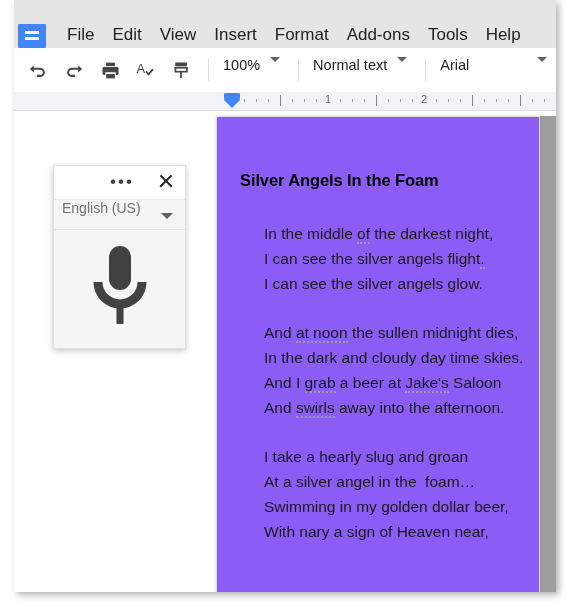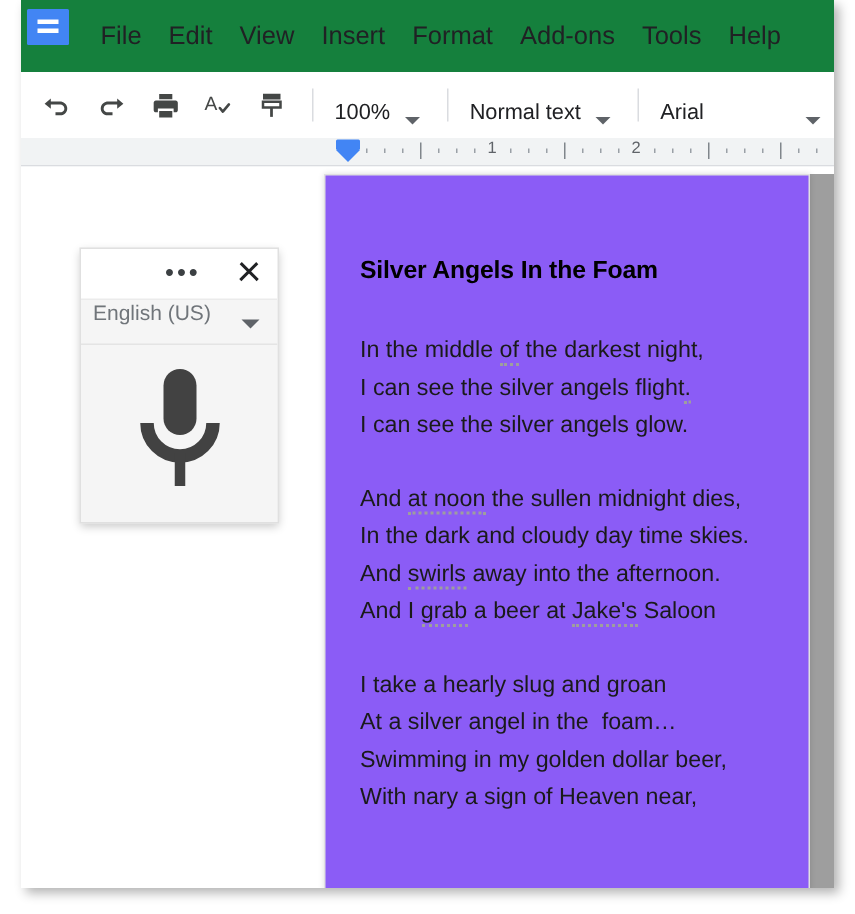--- a/index.html
+++ b/index.html
@@ -35,24 +35,24 @@
     box-shadow: 3px 3px 7px rgba(0,0,0,0.30);
     overflow: hidden;
   }
 
   
   #menubar {
     position: absolute;
     left: 0; top: 0;
     width: 542px;
     height: 48px;
-    background: #15803d;
+    background: #e5e5e5;
     border-bottom: 1px solid #e8eaed;
     display: flex;
-    align-items: center;
+    align-items: flex-end;
     overflow: hidden;
     white-space: nowrap;
   }
   #docs-logo {
     width: 28px;
     height: 24px;
     margin-left: 4px;
     margin-right: 12px;
     margin-top: -12px;
     background: #4285f4;
@@ -110,21 +110,21 @@
   .tb-icon:first-child { margin-left: 12px; }
   .tb-sep {
     width: 1px;
     height: 22px;
     background: #dadce0;
     margin: 0 8px;
     flex: 0 0 auto;
   }
   .tb-dropdown {
     display: flex;
-    align-items: flex-end;
+    align-items: flex-start;
     flex: 0 0 auto;
     cursor: default;
     height: 26px;
   }
   .tb-dropdown .lbl {
     font-size: 14.5px;
     color: #202124;
     padding: 0 4px 0 6px;
     white-space: nowrap;
   }
@@ -244,20 +244,21 @@
     letter-spacing: -0.1px;
   }
   .stanza {
     margin: 0 0 24px 0;
   }
   .doc-line {
     font-size: 15.5px;
     color: #1a1a1a;
     line-height: 25px;
     white-space: pre;
+    margin-left: 24px;
   }
   .sugg {
     border-bottom: 2px dotted #9e9e9e;
     padding-bottom: 0px;
   }
 
   
   #voice-dialog {
     position: absolute;
     left: 39px;
@@ -460,22 +461,22 @@
           <div id="doc-title">Silver Angels In the Foam</div>
           <div id="stanzas">
               <div class="stanza">
                 <div class="doc-line"><span>In the middle </span><span class="sugg">of</span><span> the darkest night,</span></div>
                 <div class="doc-line"><span>I can see the silver angels flight</span><span class="sugg">.</span></div>
                 <div class="doc-line"><span>I can see the silver angels glow.</span></div>
               </div>
               <div class="stanza">
                 <div class="doc-line"><span>And </span><span class="sugg">at noon</span><span> the sullen midnight dies,</span></div>
                 <div class="doc-line"><span>In the dark and cloudy day time skies.</span></div>
+                <div class="doc-line"><span>And I </span><span class="sugg">grab</span><span> a beer at </span><span class="sugg">Jake's</span><span> Saloon</span></div>
                 <div class="doc-line"><span>And </span><span class="sugg">swirls</span><span> away into the afternoon.</span></div>
-                <div class="doc-line"><span>And I </span><span class="sugg">grab</span><span> a beer at </span><span class="sugg">Jake's</span><span> Saloon</span></div>
               </div>
               <div class="stanza">
                 <div class="doc-line"><span>I take a hearly slug and groan</span></div>
                 <div class="doc-line"><span>At a silver angel in the  foam…</span></div>
                 <div class="doc-line"><span>Swimming in my golden dollar beer,</span></div>
                 <div class="doc-line"><span>With nary a sign of Heaven near,</span></div>
               </div>
             </div>
         </div>
       </div>

